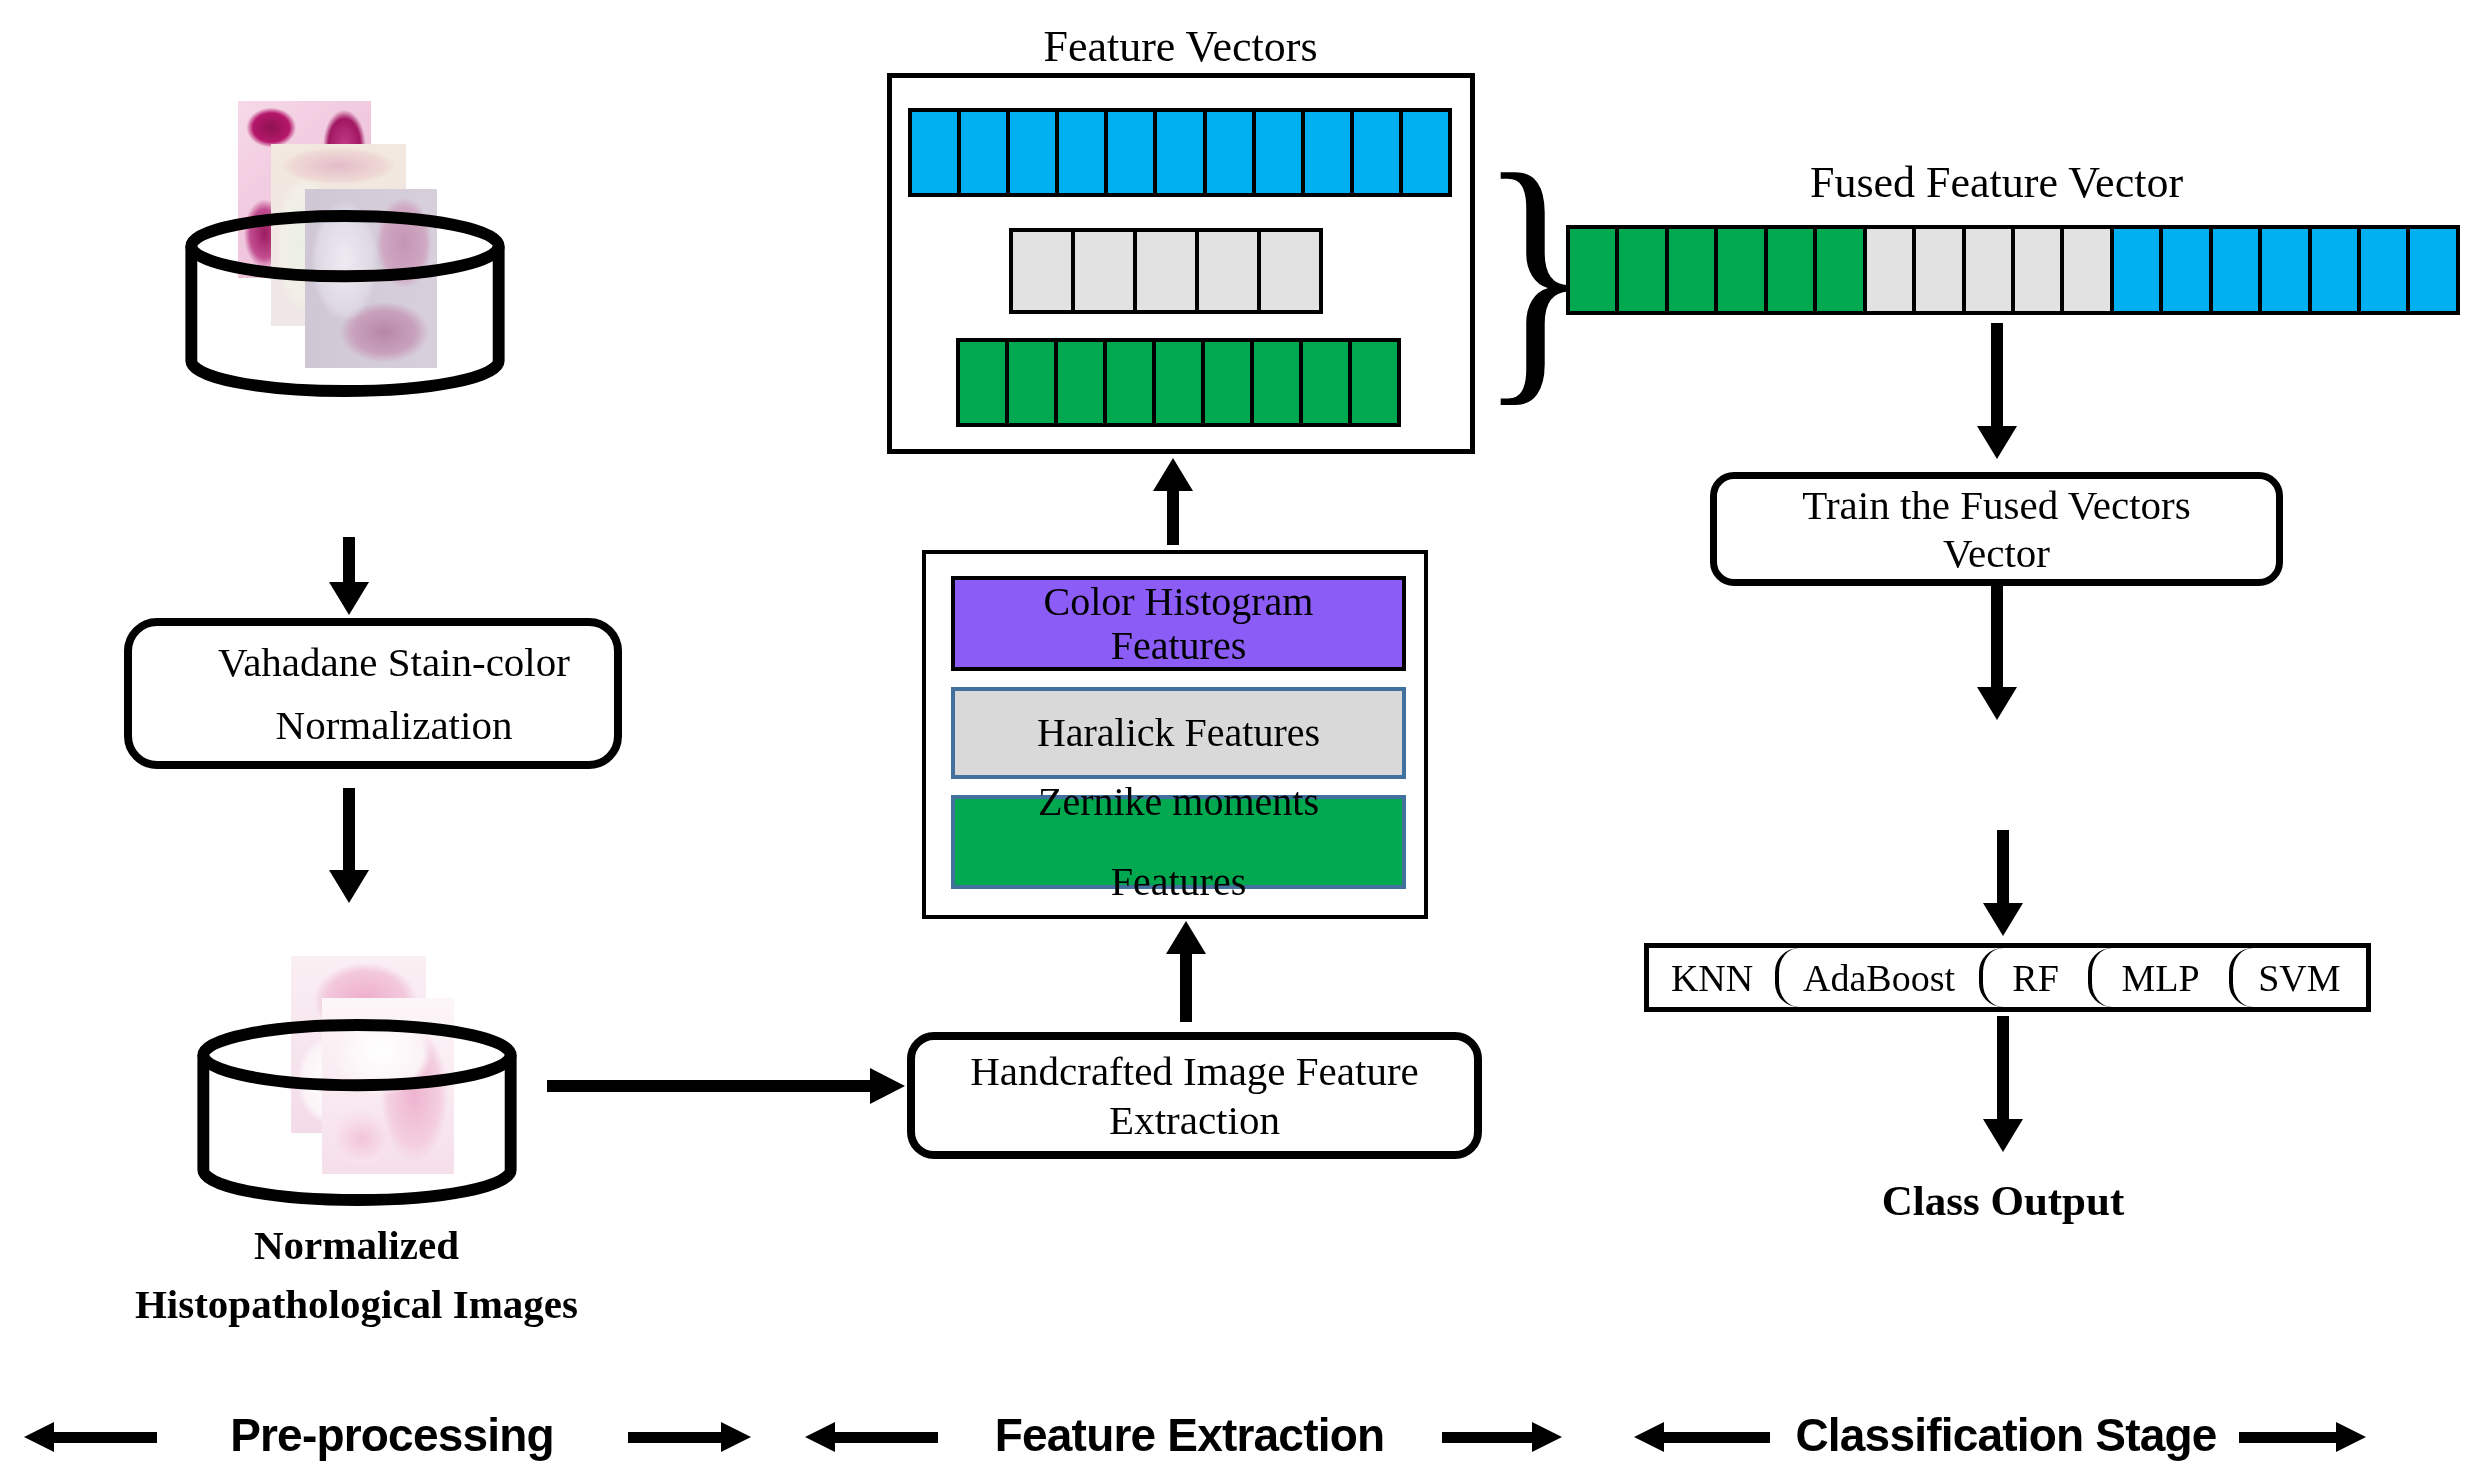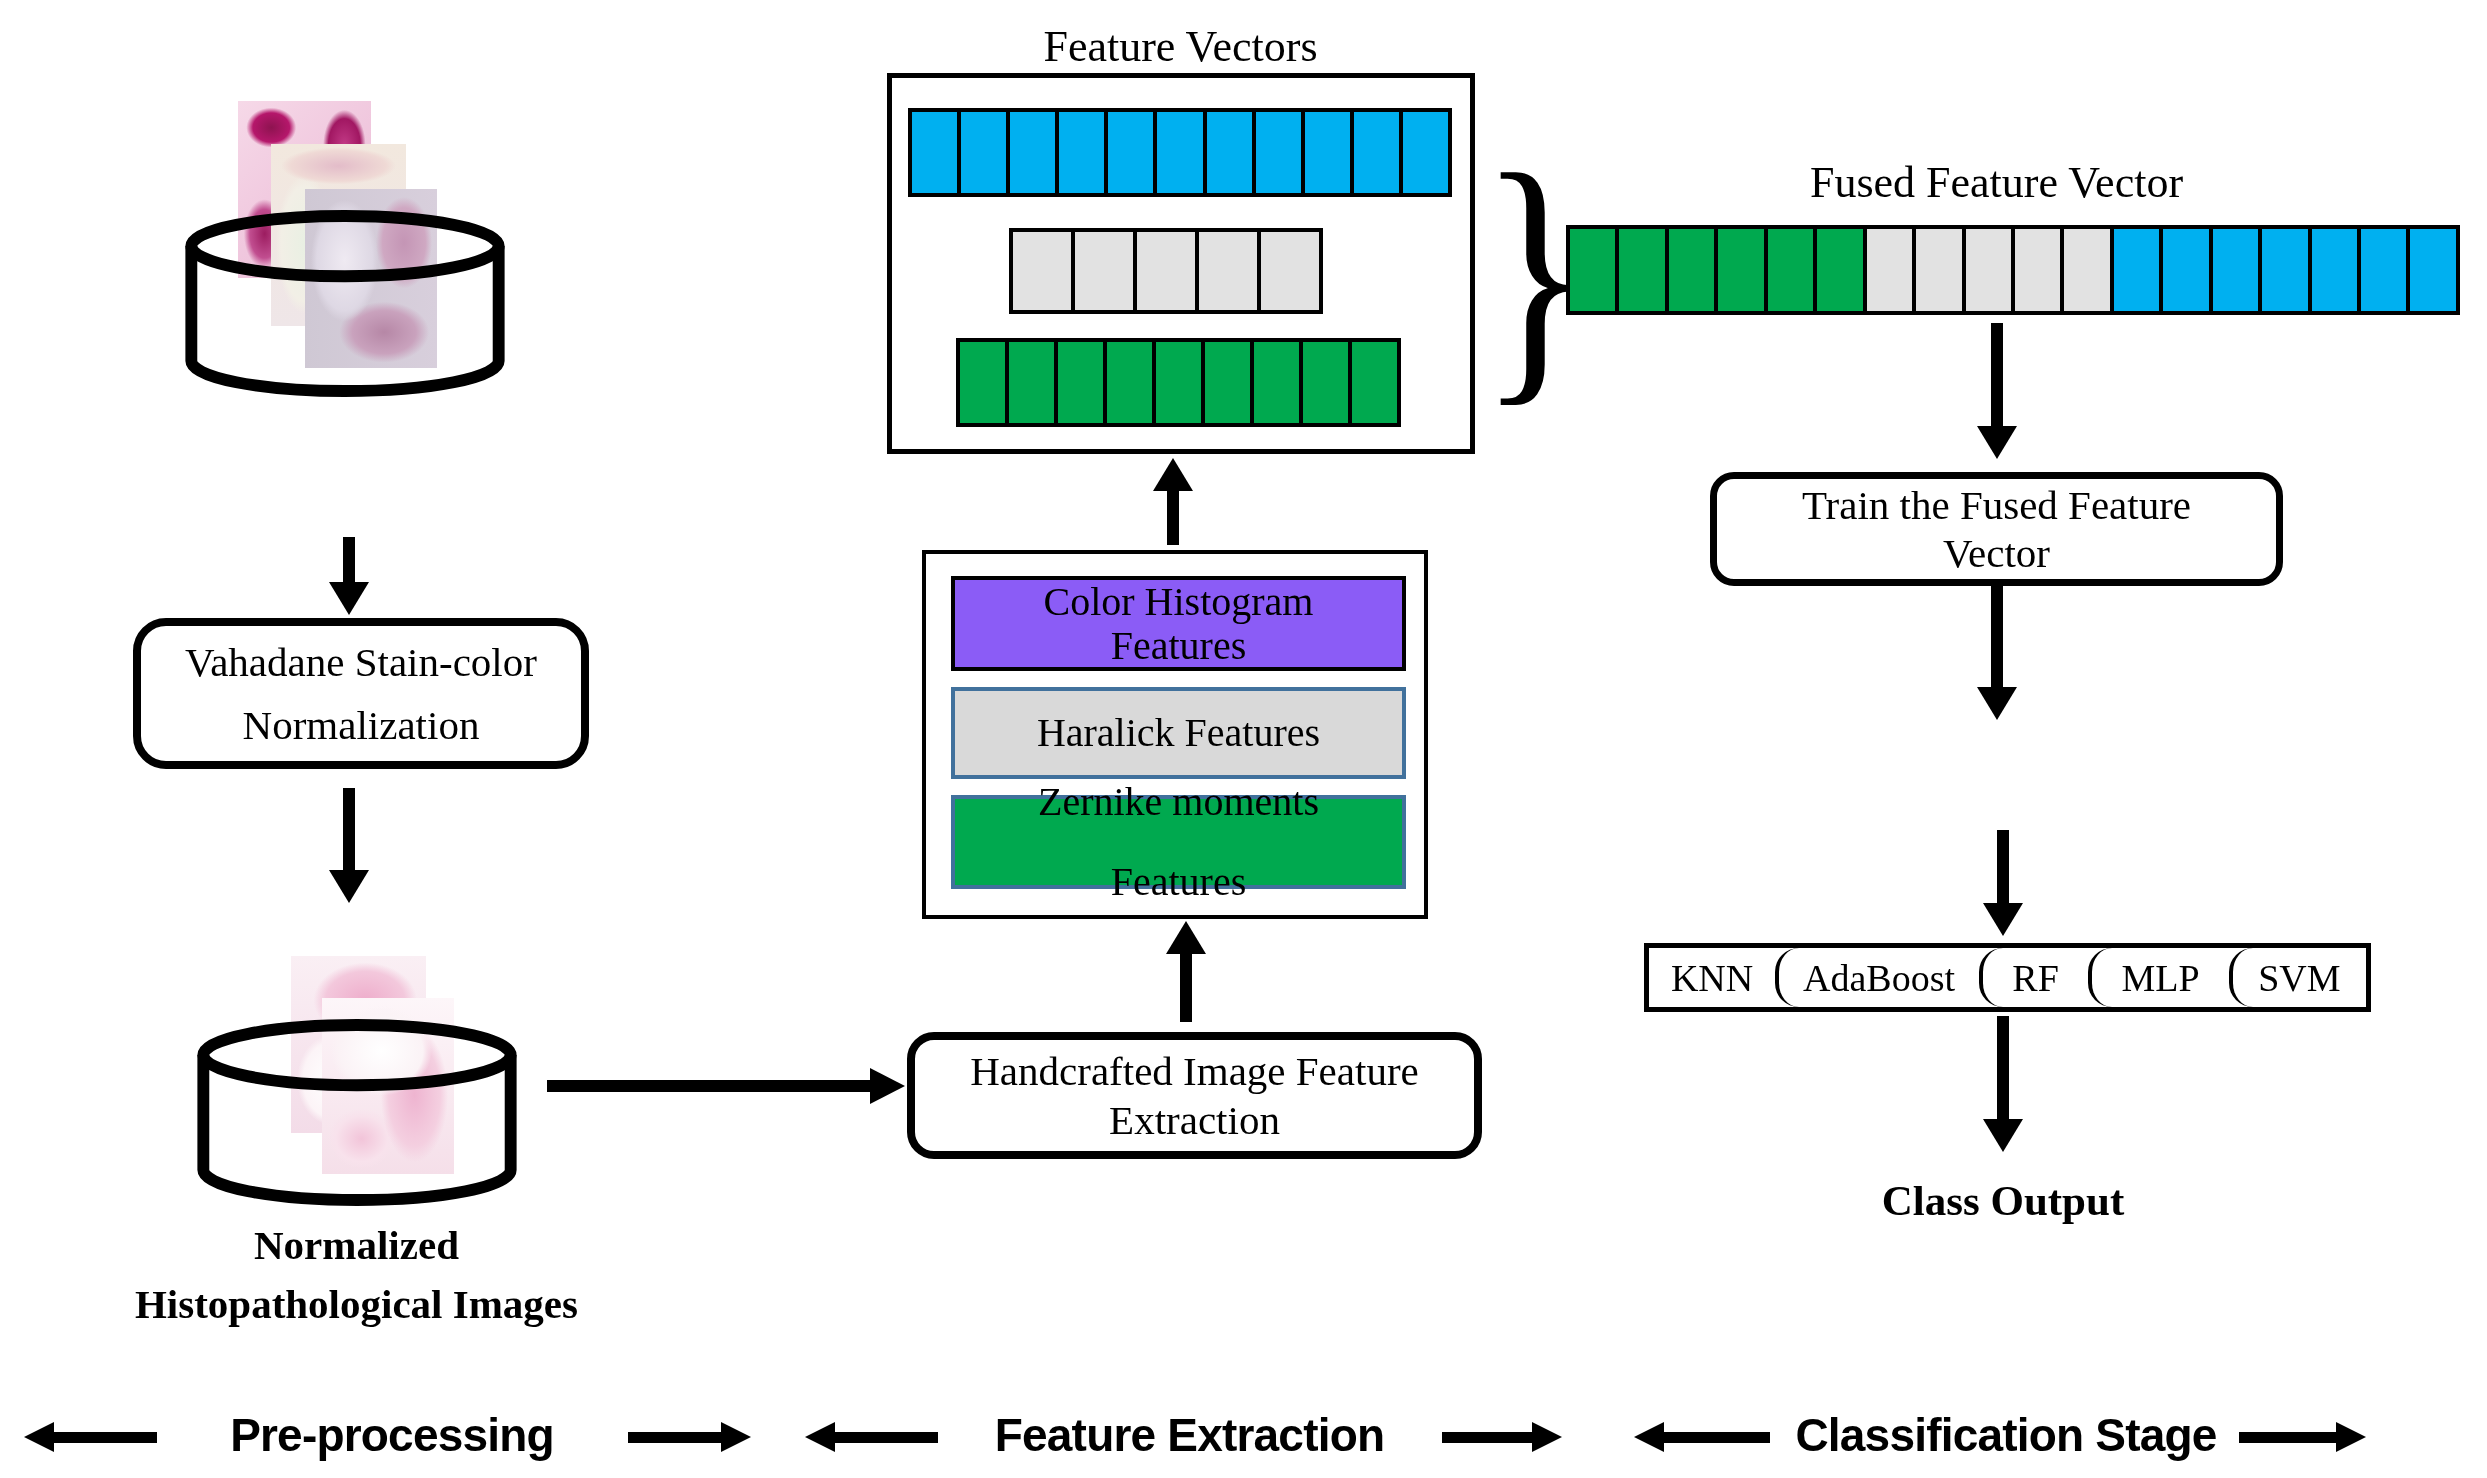--- a/index.html
+++ b/index.html
@@ -106,21 +106,21 @@
     <ellipse cx="202" cy="48" rx="194" ry="38" fill="none" stroke="#000" stroke-width="15"></ellipse>
     <path d="M8,48 L8,193 A194,38 0 0 0 396,193 L396,48" fill="none" stroke="#000" stroke-width="15"></path>
   </svg>
 
 
   <div class="arrow-v abs" style="left:329px;top:537px;width:40px;height:78px;">
     <div class="shaft"></div>
       <div class="head-down"></div>
   </div>
 
-  <div class="rbox abs" style="left:133px;top:618px;width:440px;height:135px;">
+  <div class="rbox abs" style="left:124px;top:618px;width:440px;height:135px;padding-left:42px;">
     <div>Vahadane Stain-color</div>
     <div>Normalization</div>
   </div>
 
   <div class="arrow-v abs" style="left:329px;top:788px;width:40px;height:115px;">
     <div class="shaft"></div>
       <div class="head-down"></div>
   </div>
 
   <div class="histo h2a abs" style="left:258px;top:913px;width:133px;height:173px;z-index:1;"></div>
@@ -231,21 +231,21 @@
       <div class="cell fill-blue"></div>
       <div class="cell fill-blue"></div>
     </div>
 
   <div class="arrow-v abs" style="left:1977px;top:323px;width:40px;height:136px;">
     <div class="shaft"></div>
       <div class="head-down"></div>
   </div>
 
   <div class="rbox" style="position:absolute;left:1710px;top:472px;width:559px;height:100px;border-radius:24px;border-width:7.1px;line-height:48px;">
-    <div>Train the Fused Feature</div>
+    <div>Train the Fused Vectors</div>
     <div>Vector</div>
   </div>
 
   <div class="arrow-v abs" style="left:1977px;top:585px;width:40px;height:135px;">
     <div class="shaft"></div>
       <div class="head-down"></div>
   </div>
 
 
   <div class="arrow-v abs" style="left:1983px;top:830px;width:40px;height:106px;">

